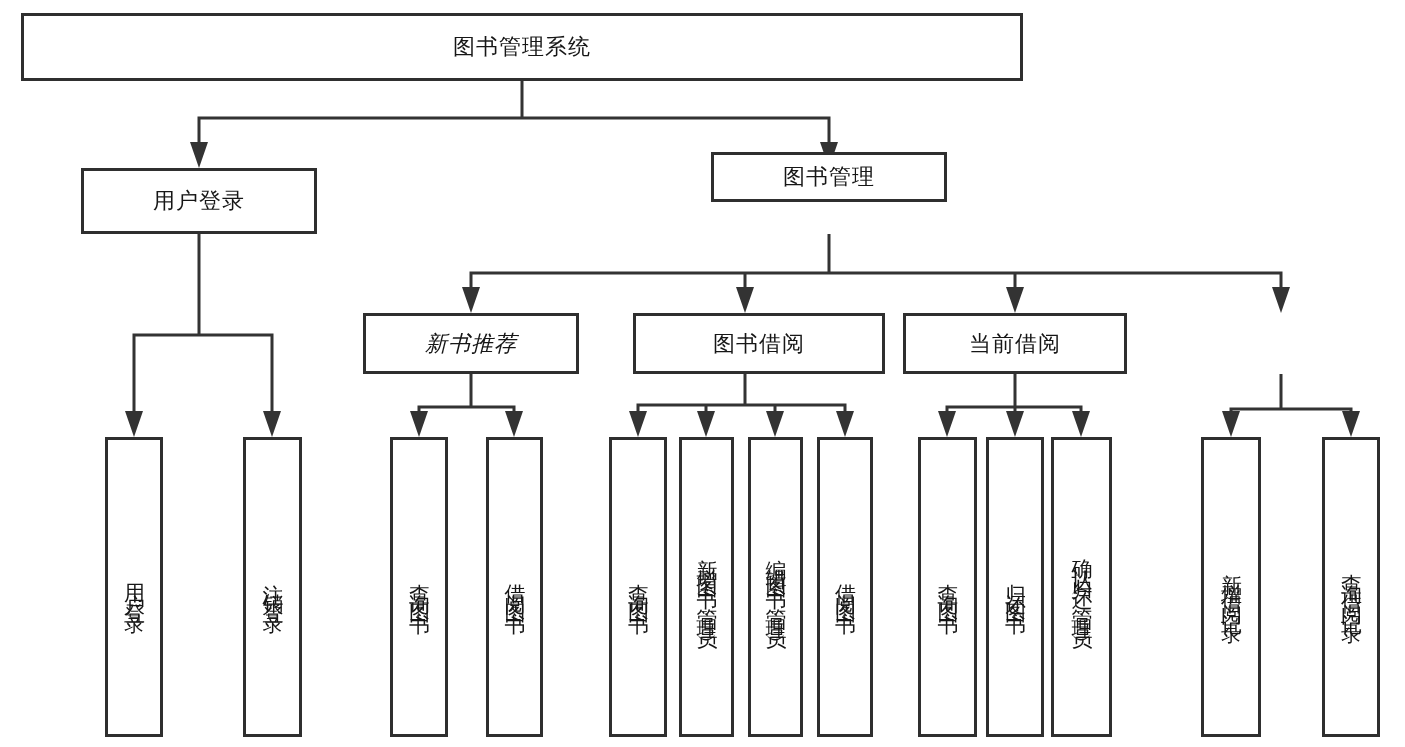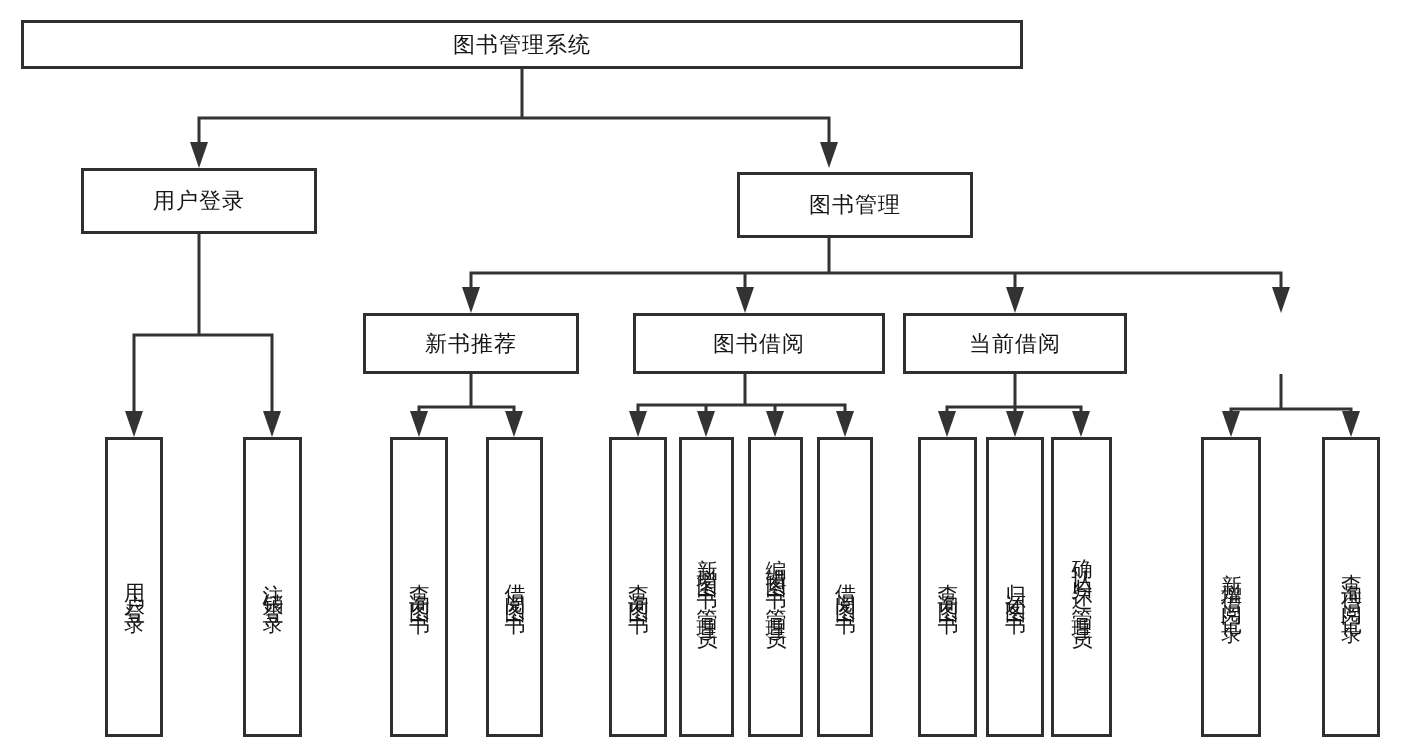--- a/index.html
+++ b/index.html
@@ -71,26 +71,26 @@
 
       <polygon points="947,437 938,411 956,411"></polygon>
       <polygon points="1015,437 1006,411 1024,411"></polygon>
       <polygon points="1081,437 1072,411 1090,411"></polygon>
 
       <polygon points="1231,437 1222,411 1240,411"></polygon>
       <polygon points="1351,437 1342,411 1360,411"></polygon>
     </g>
   </svg>
 
-  <div class="hbox" style="left:21px; top:20px; width:1002px; height:49px;text-align:center;">图书管理系统</div>
+  <div class="hbox" style="left:21px; top:13px; width:1002px; height:68px;text-align:center;">图书管理系统</div>
 
   <div class="hbox" style="left:81px; top:168px; width:236px; height:66px;">用户登录</div>
-  <div class="hbox" style="left:711px; top:172px; width:236px; height:66px;margin-left:26px;">图书管理</div>
+  <div class="hbox" style="left:711px; top:152px; width:236px; height:50px;">图书管理</div>
 
-  <div class="hbox" style="left:363px; top:313px; width:216px; height:61px;">新书推荐</div>
+  <div class="hbox" style="left:363px; top:313px; width:216px; height:61px;font-style:italic;">新书推荐</div>
   <div class="hbox" style="left:633px; top:313px; width:252px; height:61px;">图书借阅</div>
   <div class="hbox" style="left:903px; top:313px; width:224px; height:61px;">当前借阅</div>
 
   <div class="vbox" style="left:105px; width:58px;">
     <span class="vtext">用户登录</span>
   </div>
   <div class="vbox" style="left:243px; width:59px;">
     <span class="vtext">注销登录</span>
   </div>
 

